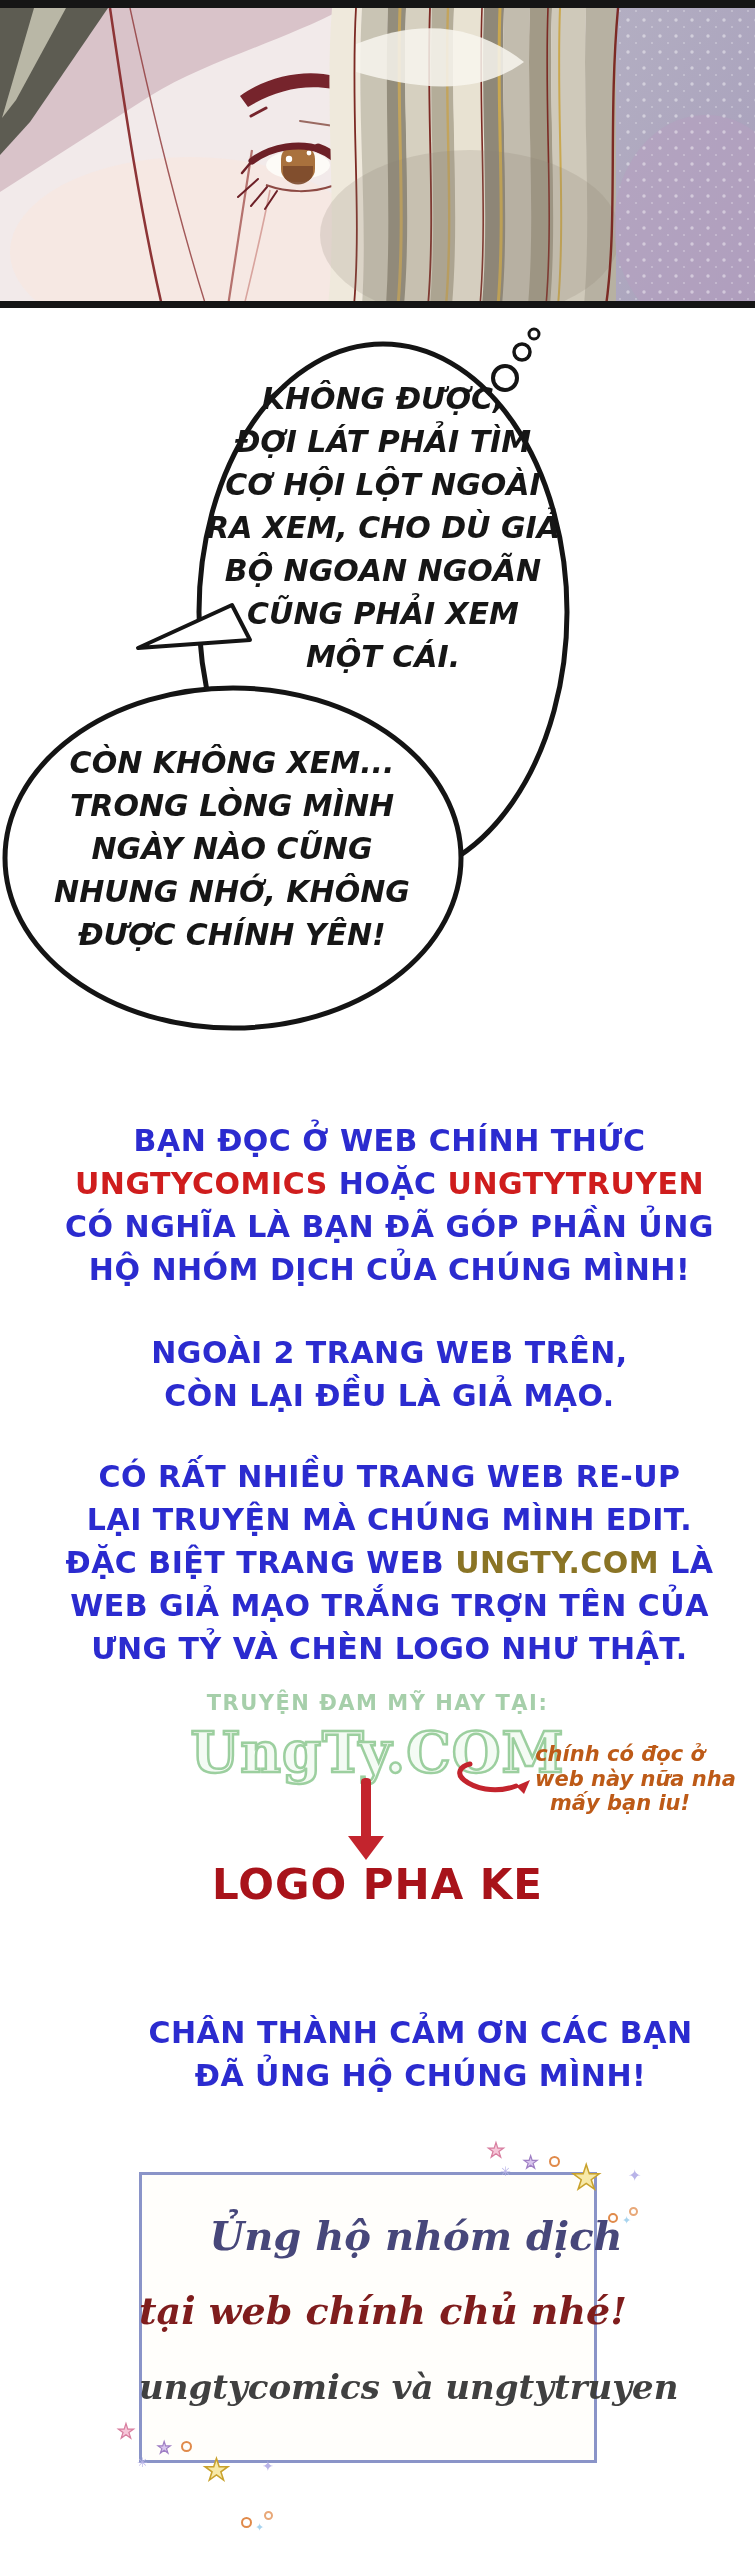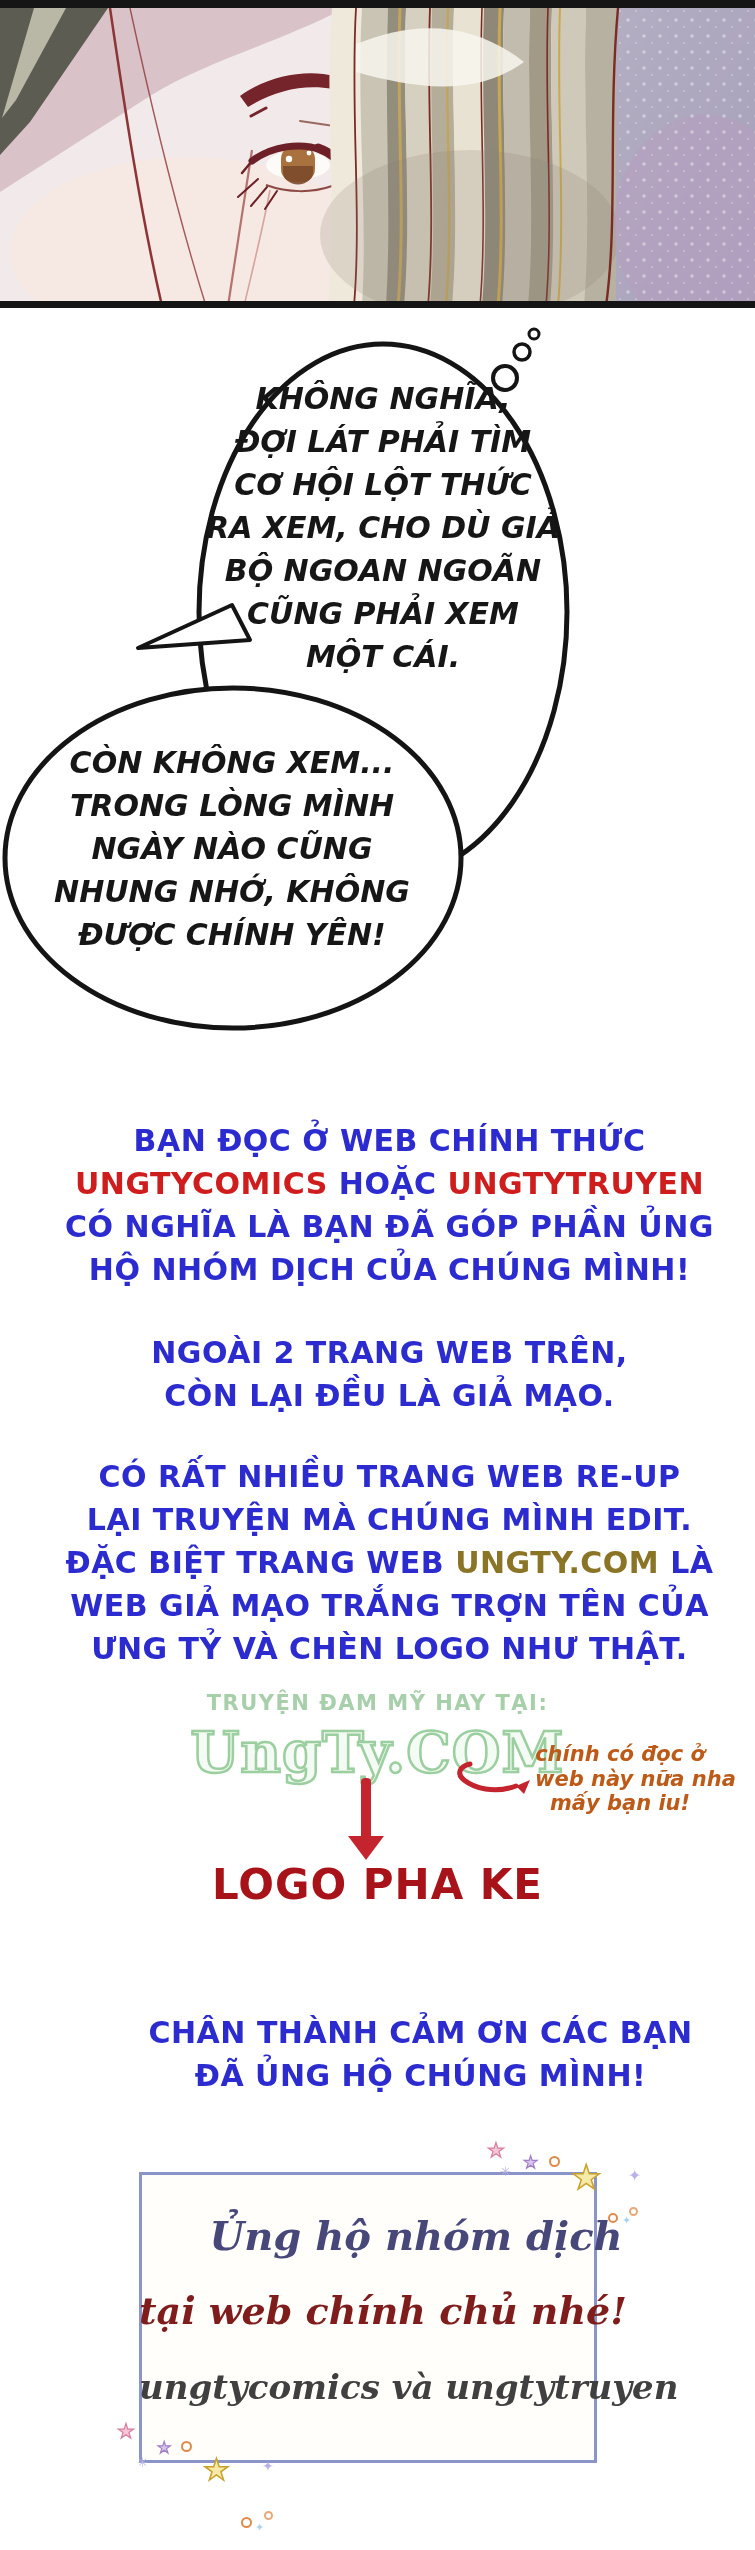--- a/index.html
+++ b/index.html
@@ -163,23 +163,23 @@
   <svg class="bubble-layer" viewBox="0 0 755 745">
     <ellipse cx="383" cy="302" rx="184" ry="268" fill="#ffffff" stroke="#141414" stroke-width="5"></ellipse>
     <path d="M232,295 L138,338 L250,330 Z" fill="#ffffff" stroke="#141414" stroke-width="4" stroke-linejoin="round"></path>
     <ellipse cx="233" cy="548" rx="228" ry="170" fill="#ffffff" stroke="#141414" stroke-width="5"></ellipse>
     <circle cx="505" cy="68" r="12" fill="#ffffff" stroke="#141414" stroke-width="4"></circle>
     <circle cx="522" cy="42" r="8" fill="#ffffff" stroke="#141414" stroke-width="3.5"></circle>
     <circle cx="534" cy="24" r="5" fill="#ffffff" stroke="#141414" stroke-width="3"></circle>
   </svg>
 
   <div class="b1text">
-    <div class="bub-line">KHÔNG NGHĨA,</div>
+    <div class="bub-line">KHÔNG ĐƯỢC,</div>
     <div class="bub-line">ĐỢI LÁT PHẢI TÌM</div>
-    <div class="bub-line">CƠ HỘI LỘT THỨC</div>
+    <div class="bub-line">CƠ HỘI LỘT NGOÀI</div>
     <div class="bub-line">RA XEM, CHO DÙ GIẢ</div>
     <div class="bub-line">BỘ NGOAN NGOÃN</div>
     <div class="bub-line">CŨNG PHẢI XEM</div>
     <div class="bub-line">MỘT CÁI.</div>
   </div>
 
   <div class="b2text">
     <div class="bub-line">CÒN KHÔNG XEM...</div>
     <div class="bub-line">TRONG LÒNG MÌNH</div>
     <div class="bub-line">NGÀY NÀO CŨNG</div>

